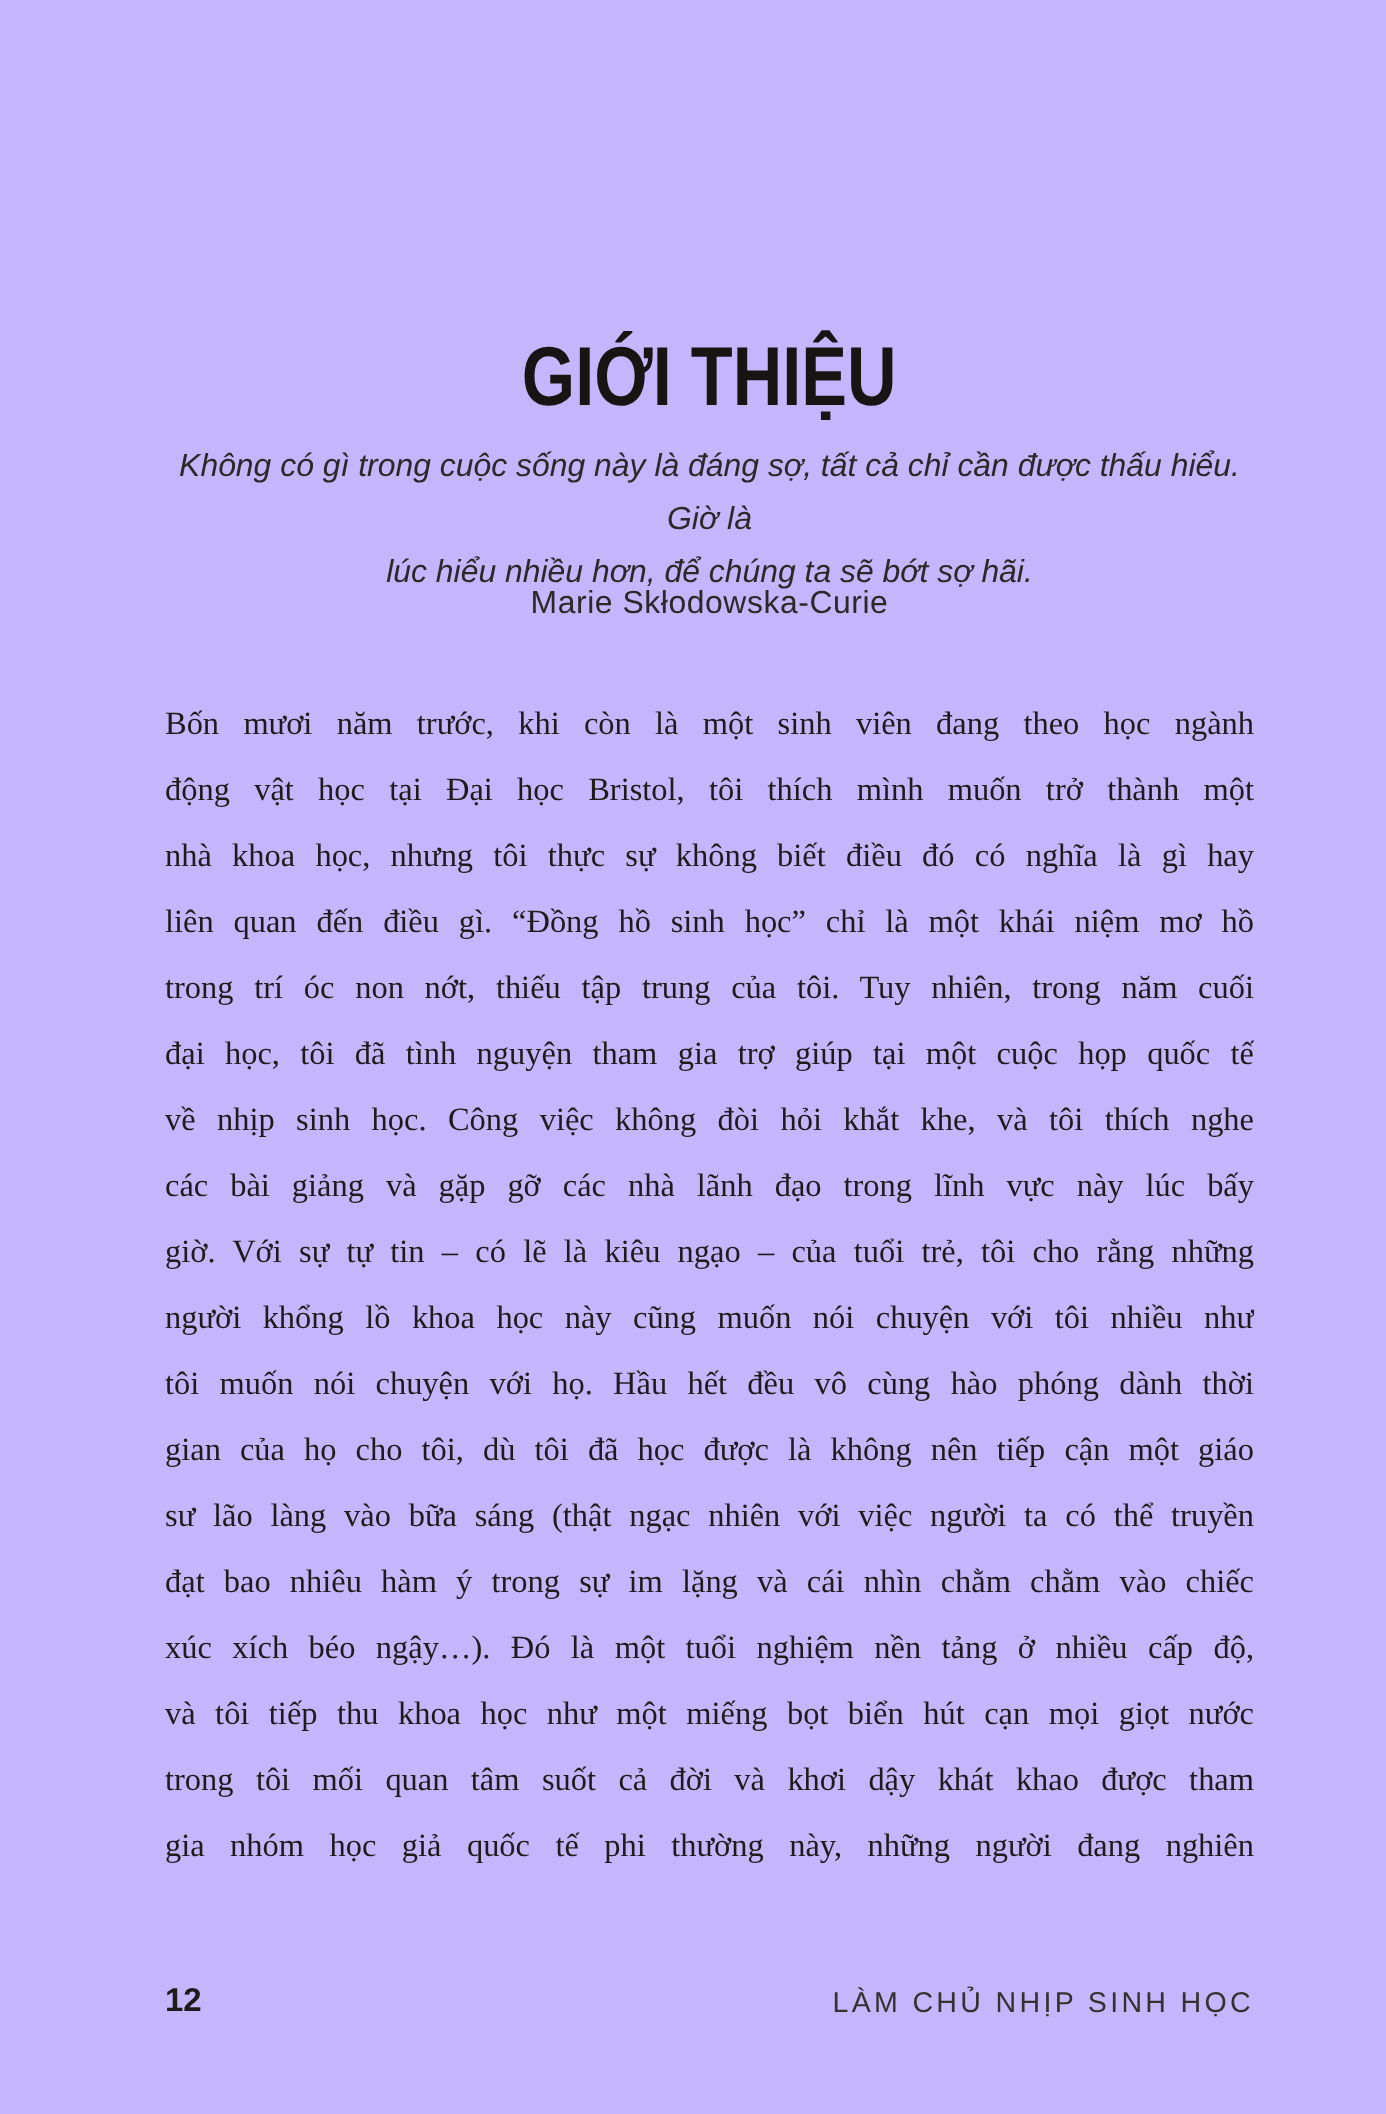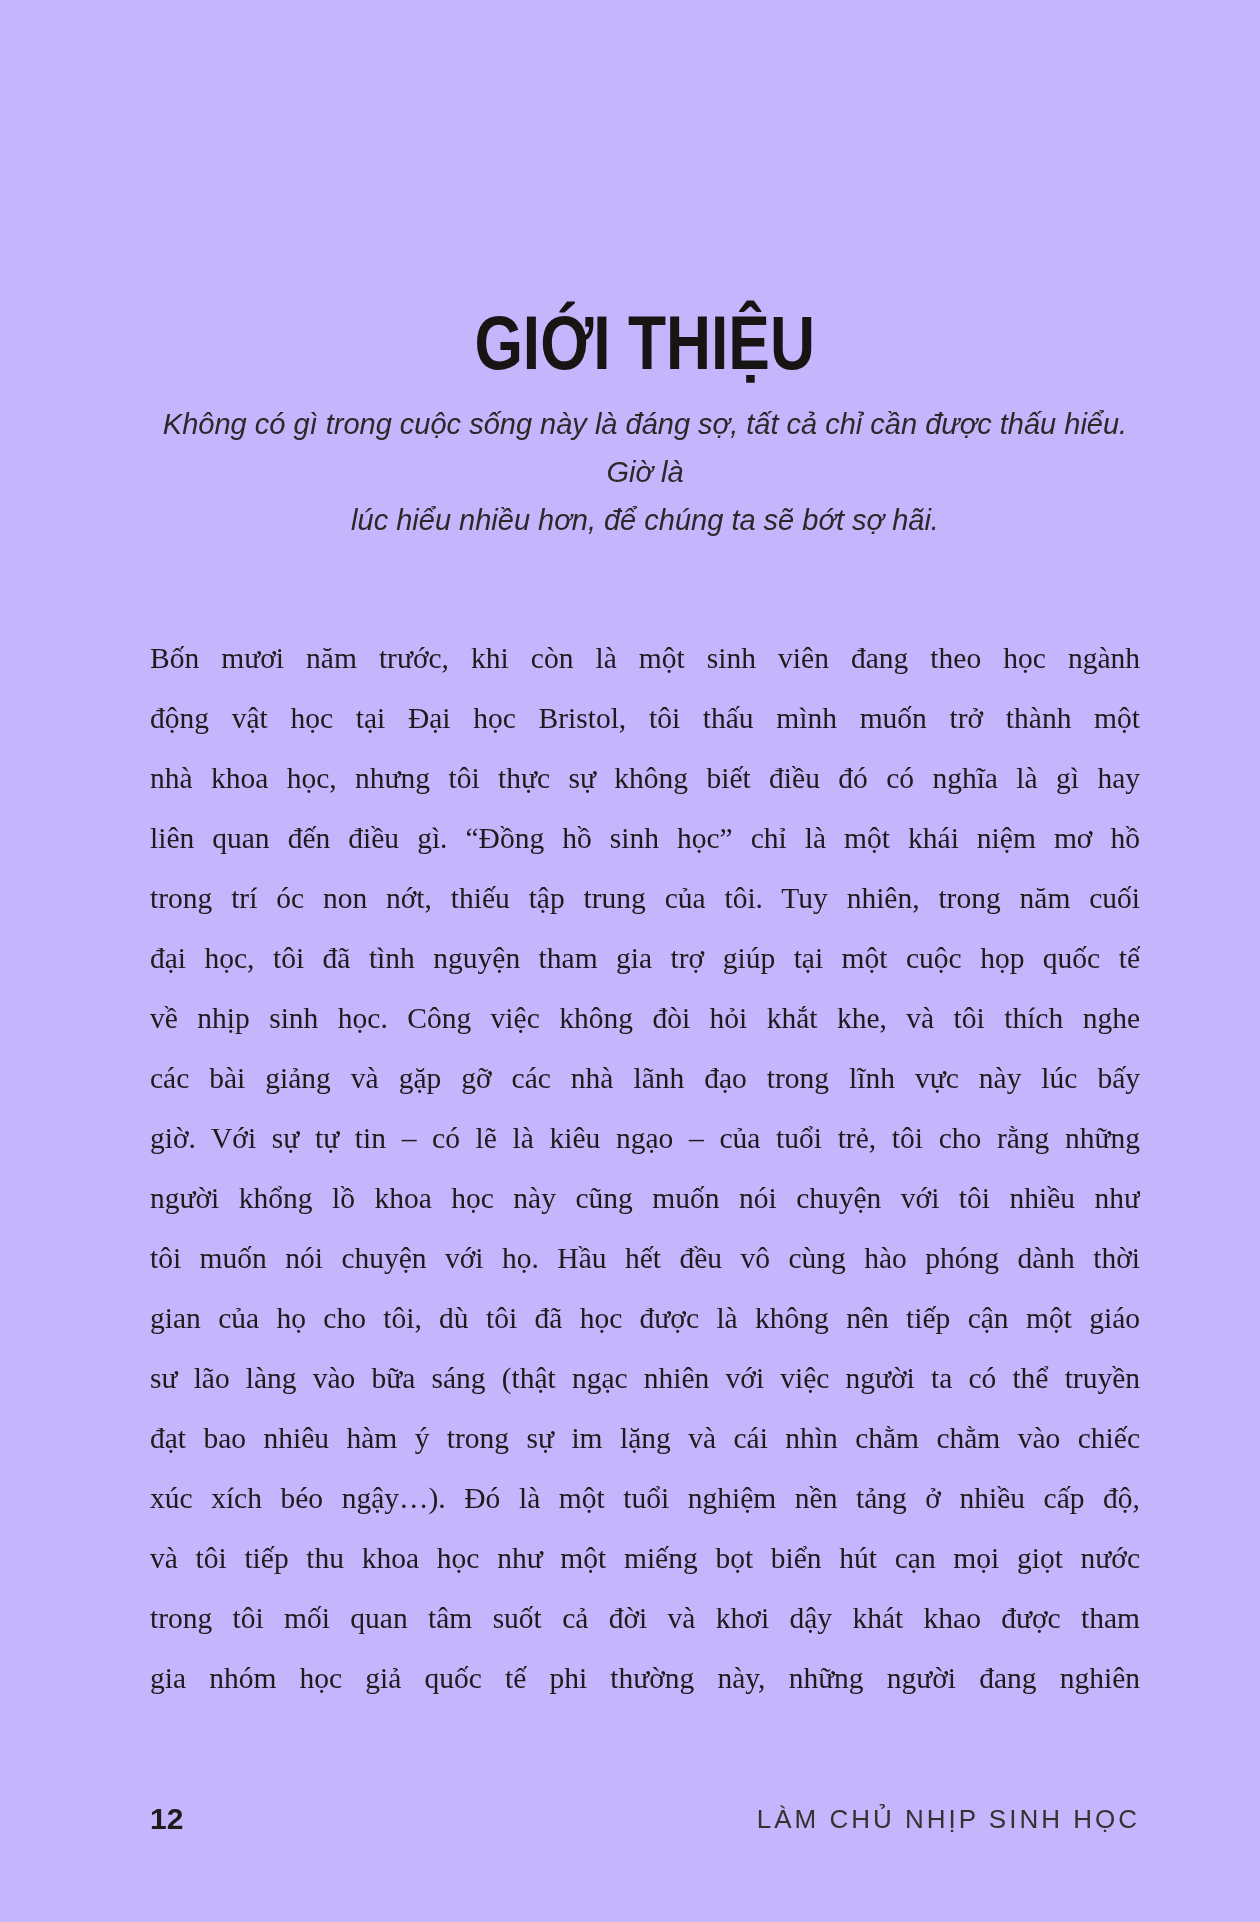--- a/index.html
+++ b/index.html
@@ -80,21 +80,21 @@
     color: #1d1c1b;
     white-space: normal;
   }
   .footer {
     position: absolute;
     top: 1802px;
     left: 0;
     width: 100%;
     display: flex;
     justify-content: space-between;
-    align-items: center;
+    align-items: flex-end;
     font-family: "Liberation Sans", sans-serif;
   }
   .page-number {
     font-weight: 700;
     font-size: 30px;
     color: #1d1c1b;
   }
   .running-title {
     font-size: 26px;
     letter-spacing: 3px;
@@ -109,24 +109,25 @@
 
     <h1 class="chapter-title">
       <span class="condense">GIỚI THIỆU</span>
     </h1>
 
     <div class="epigraph">
       <div class="ep-line">Không có gì trong cuộc sống này là đáng sợ, tất cả chỉ cần được thấu hiểu. Giờ là</div>
       <div class="ep-line">lúc hiểu nhiều hơn, để chúng ta sẽ bớt sợ hãi.</div>
     </div>
 
+    <div class="attribution">Marie Skłodowska-Curie</div>
 
     <div class="body-text">
       <div class="body-line">Bốn mươi năm trước, khi còn là một sinh viên đang theo học ngành</div>
-      <div class="body-line">động vật học tại Đại học Bristol, tôi thấu mình muốn trở thành một</div>
+      <div class="body-line">động vật học tại Đại học Bristol, tôi thích mình muốn trở thành một</div>
       <div class="body-line">nhà khoa học, nhưng tôi thực sự không biết điều đó có nghĩa là gì hay</div>
       <div class="body-line">liên quan đến điều gì. “Đồng hồ sinh học” chỉ là một khái niệm mơ hồ</div>
       <div class="body-line">trong trí óc non nớt, thiếu tập trung của tôi. Tuy nhiên, trong năm cuối</div>
       <div class="body-line">đại học, tôi đã tình nguyện tham gia trợ giúp tại một cuộc họp quốc tế</div>
       <div class="body-line">về nhịp sinh học. Công việc không đòi hỏi khắt khe, và tôi thích nghe</div>
       <div class="body-line">các bài giảng và gặp gỡ các nhà lãnh đạo trong lĩnh vực này lúc bấy</div>
       <div class="body-line">giờ. Với sự tự tin – có lẽ là kiêu ngạo – của tuổi trẻ, tôi cho rằng những</div>
       <div class="body-line">người khổng lồ khoa học này cũng muốn nói chuyện với tôi nhiều như</div>
       <div class="body-line">tôi muốn nói chuyện với họ. Hầu hết đều vô cùng hào phóng dành thời</div>
       <div class="body-line">gian của họ cho tôi, dù tôi đã học được là không nên tiếp cận một giáo</div>

